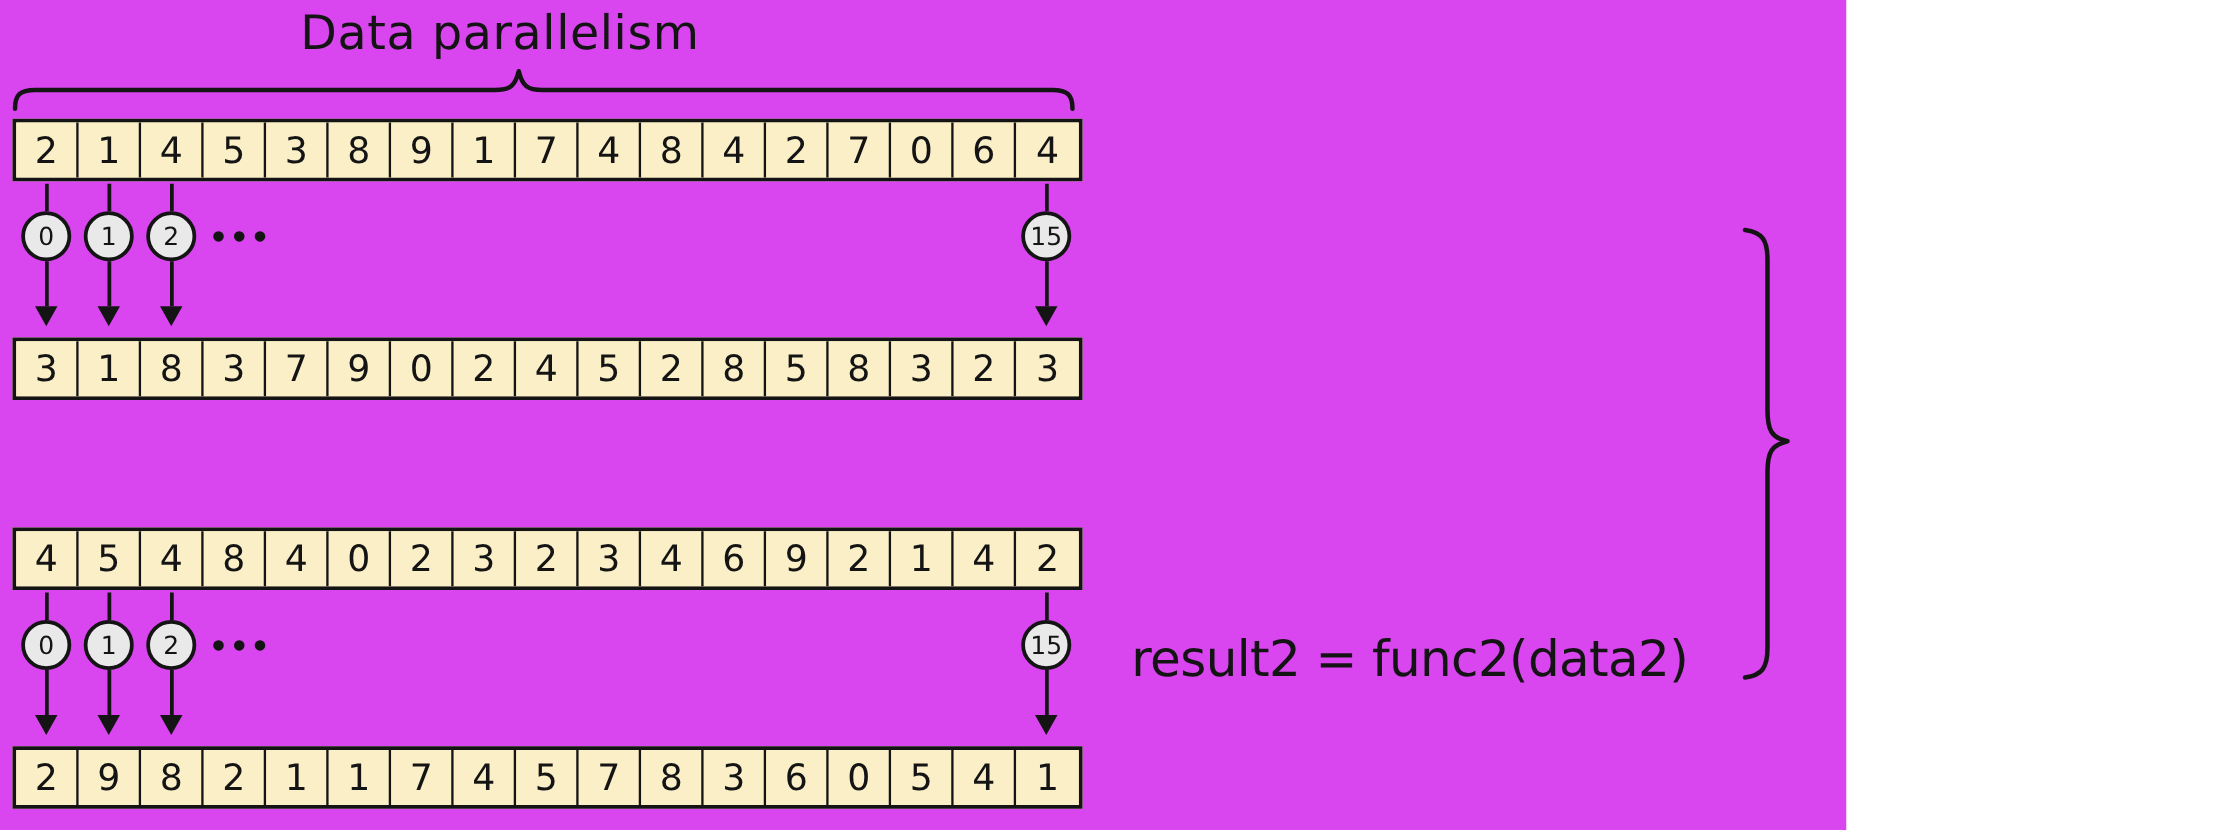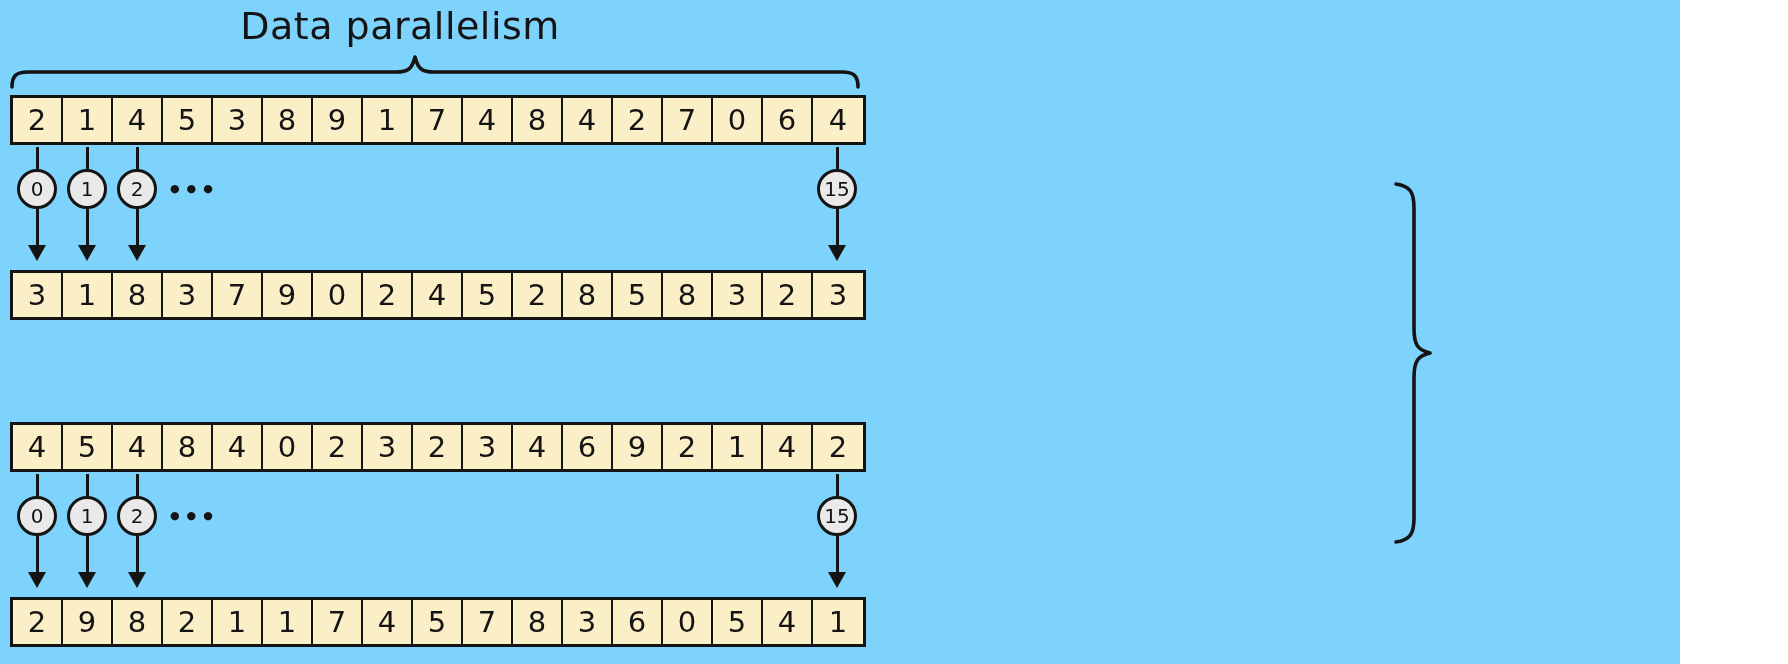--- a/index.html
+++ b/index.html
@@ -4,23 +4,23 @@
 <style>
   html, body {
     margin: 0;
     padding: 0;
     background: #ffffff;
     font-family: "DejaVu Sans", "Liberation Sans", sans-serif;
     color: var(--line, #141414);
   }
   #canvas {
     position: relative;
-    width: 1680px;
+    width: 1477px;
     height: 664px;
-    background: #7dd3fc;
+    background: #d946ef;
     overflow: hidden;
   }
   .abs { position: absolute; }
 
   .diagram-title {
     left: 85px; top: 4px; width: 630px;
     text-align: center;
     font-size: 38px;
     letter-spacing: 0.5px;
     color: var(--line, #141414);
@@ -256,15 +256,16 @@
       <div class="array-cell">7</div>
       <div class="array-cell">8</div>
       <div class="array-cell">3</div>
       <div class="array-cell">6</div>
       <div class="array-cell">0</div>
       <div class="array-cell">5</div>
       <div class="array-cell">4</div>
       <div class="array-cell">1</div>
     </div>
 
+  <div class="abs result-label" style="top:505px">result2 = func2(data2)</div>
 
 
 </div>
 
 </body></html>

